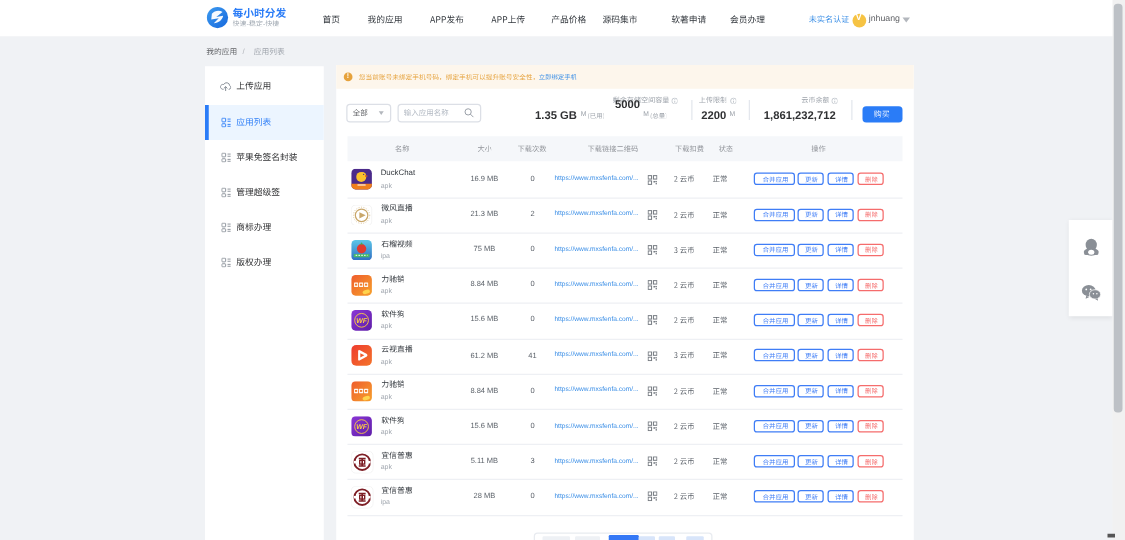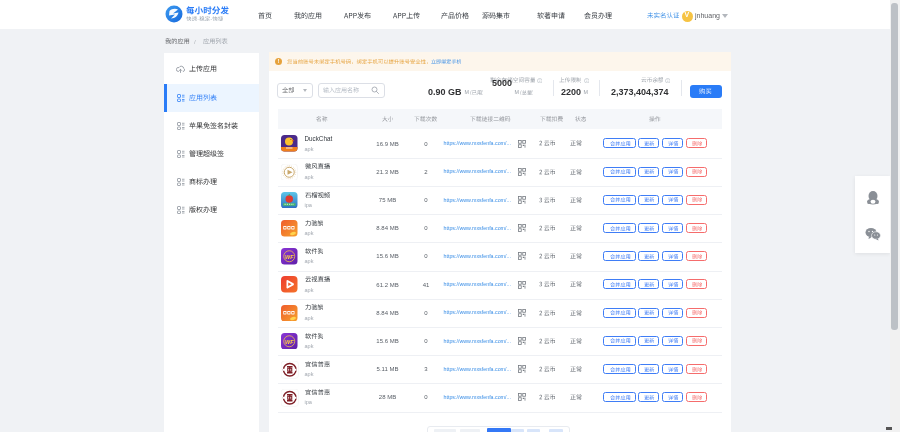--- a/index.html
+++ b/index.html
@@ -456,35 +456,35 @@
     <circle cx="6" cy="6" r="5" stroke="#b6bcc4" stroke-width="1.3" fill="none"></circle>
     <path d="M6 5.5 V9 M6 3 V4.2" stroke="#b6bcc4" stroke-width="1.4"></path>
   </svg>
 <svg style="position:absolute;left:640.7px;top:77.4px" width="22.80" height="5.70" viewBox="0 -880 4000 1000">
     <use href="#t23" fill="#9aa0a8"></use>
   </svg>
 <svg class="abs" style="left:664.5px;top:77.7px" width="5.6" height="5.6" viewBox="0 0 12 12">
     <circle cx="6" cy="6" r="5" stroke="#b6bcc4" stroke-width="1.3" fill="none"></circle>
     <path d="M6 5.5 V9 M6 3 V4.2" stroke="#b6bcc4" stroke-width="1.4"></path>
   </svg>
-<div class="abs" style="left:428px;top:86.5px;font:bold 9px 'Liberation Sans',sans-serif;color:#303133;">0.90 GB</div>
+<div class="abs" style="left:428px;top:86.5px;font:bold 9px 'Liberation Sans',sans-serif;color:#303133;">1.35 GB</div>
 <div class="abs" style="left:464.5px;top:89px;font:5.4px 'Liberation Sans',sans-serif;color:#9aa0a8;">M</div>
 <svg style="position:absolute;left:469.5px;top:89.5px" width="13.92" height="5.20" viewBox="0 -880 2676 1000">
     <use href="#t24" fill="#9aa0a8"></use>
   </svg>
 <div class="abs" style="left:492px;top:78px;font:bold 9px 'Liberation Sans',sans-serif;color:#303133;">5000</div>
 <div class="abs" style="left:514.5px;top:89px;font:5.4px 'Liberation Sans',sans-serif;color:#9aa0a8;">M</div>
 <svg style="position:absolute;left:519.5px;top:89.5px" width="13.92" height="5.20" viewBox="0 -880 2676 1000">
     <use href="#t25" fill="#9aa0a8"></use>
   </svg>
 <div class="abs" style="left:552.5px;top:80px;width:1px;height:16px;background:#e4e7ed;"></div>
 <div class="abs" style="left:561px;top:86.5px;font:bold 9px 'Liberation Sans',sans-serif;color:#303133;">2200</div>
 <div class="abs" style="left:583.5px;top:89px;font:5.4px 'Liberation Sans',sans-serif;color:#9aa0a8;">M</div>
 <div class="abs" style="left:599px;top:80px;width:1px;height:16px;background:#e4e7ed;"></div>
-<div class="abs" style="left:611px;top:86.5px;font:bold 9px 'Liberation Sans',sans-serif;color:#303133;">2,373,404,374</div>
+<div class="abs" style="left:611px;top:86.5px;font:bold 9px 'Liberation Sans',sans-serif;color:#303133;">1,861,232,712</div>
 <div class="abs" style="left:681px;top:80px;width:1px;height:16px;background:#e4e7ed;"></div>
 <div class="abs" style="left:690px;top:84.5px;width:31.5px;height:13.5px;background:#2a7cf7;border-radius:3px;"></div>
 <svg style="position:absolute;left:699.3px;top:87.8px" width="12.80" height="6.40" viewBox="0 -880 2000 1000">
     <use href="#t26" fill="#ffffff"></use>
   </svg>
 <div class="abs" style="left:278px;top:109px;width:444px;height:20px;background:#f5f7fa;"></div>
 <svg style="position:absolute;left:316.2px;top:115.9px" width="11.60" height="5.80" viewBox="0 -880 2000 1000">
     <use href="#t27" fill="#909399"></use>
   </svg>
 <svg style="position:absolute;left:381.7px;top:115.9px" width="11.60" height="5.80" viewBox="0 -880 2000 1000">

